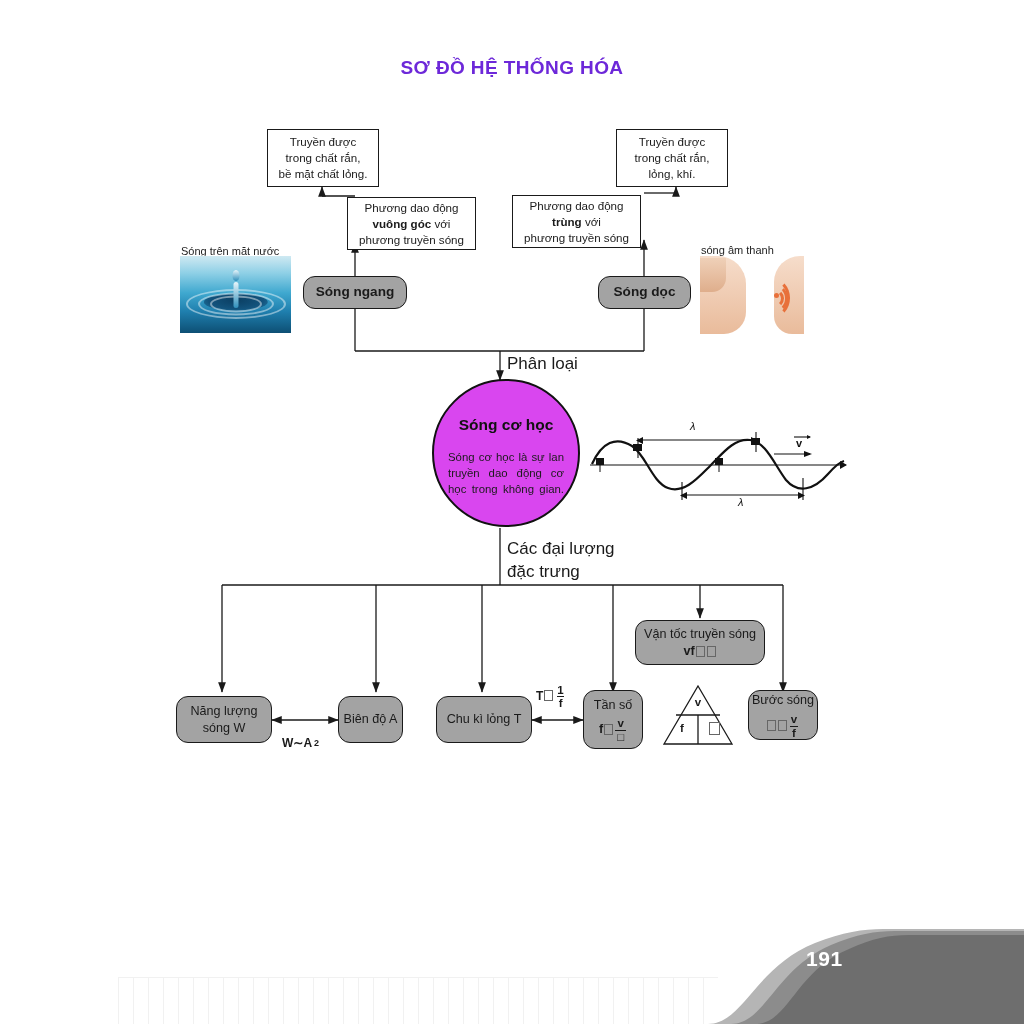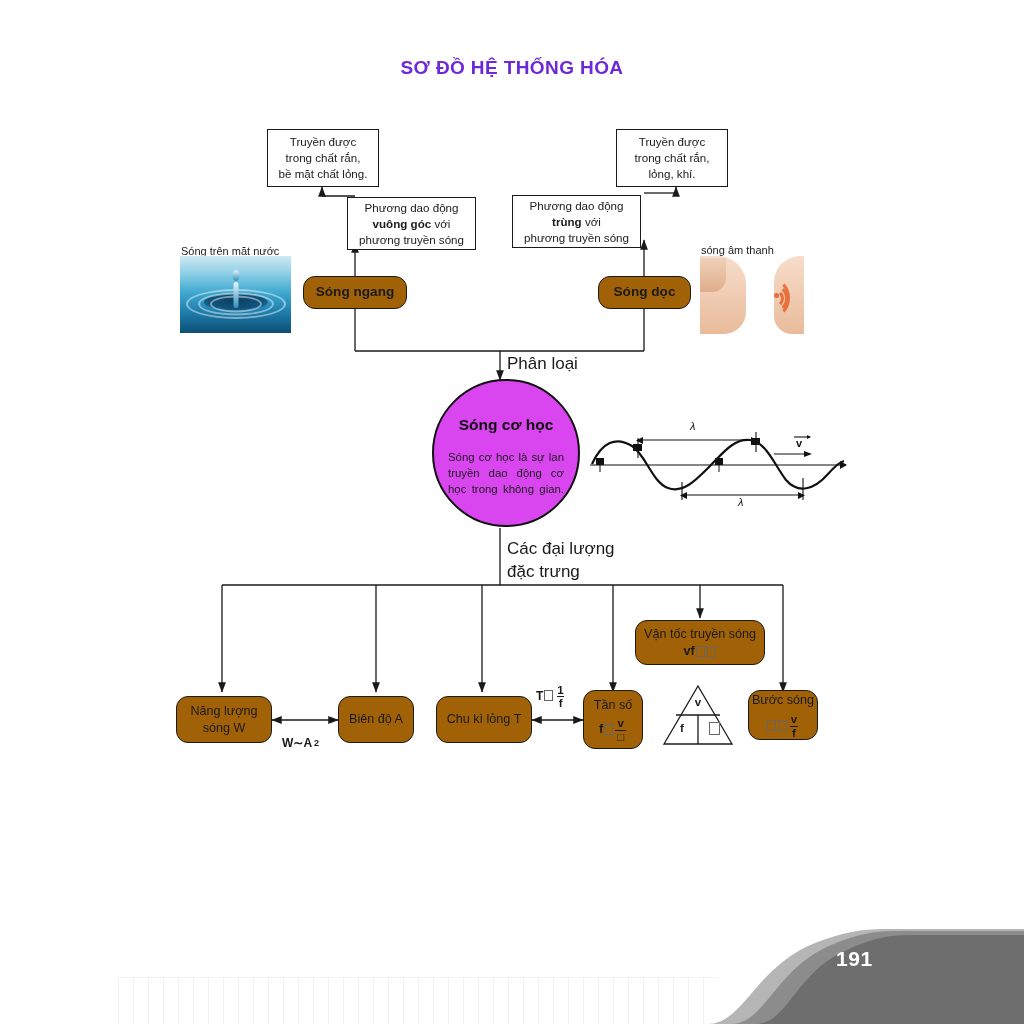--- a/index.html
+++ b/index.html
@@ -52,21 +52,21 @@
     padding: 3px 5px;
   }
   .rect-box .ln { display: block; white-space: nowrap; }
   .rect-box .bold { font-weight: bold; }
 
   .round-box {
     position: absolute;
     box-sizing: border-box;
     border: 1.3px solid #1a1a1a;
     border-radius: 12px;
-    background: #a16207;
+    background: #a3a3a3;
     display: flex;
     flex-direction: column;
     align-items: center;
     justify-content: center;
     text-align: center;
     font-size: 12.6px;
     line-height: 1.35;
     color: #1a1a1a;
   }
   .round-box.strong { font-weight: bold; font-size: 13.6px; }
@@ -237,21 +237,20 @@
     height: 46px;
     background: repeating-linear-gradient(90deg,#f1f1f1 0px,#f1f1f1 1px,#ffffff 1px,#ffffff 15px);
     border-top: 1px solid #f1f1f1;
   }
   .page-num {
     position: absolute;
     color: #ffffff;
     font-size: 21px;
     font-weight: bold;
     letter-spacing: 0.6px;
-    margin-left: 30px;
   }
 </style>
 </head>
 <body>
 
 <div id="page">
 
   <div class="page-title">SƠ ĐỒ HỆ THỐNG HÓA</div>
 
   <svg class="lines" viewBox="0 0 1024 1024">
@@ -399,21 +398,21 @@
   <div class="round-box" style="left:176px; top:696px; width:96px; height:47px;">
     <span>Năng lượng</span>
     <span>sóng W</span>
   </div>
 
   <div class="eqlabel" style="left:282px; top:736px;">
     <span>W∼A</span>
       <sup style="font-size:9px; margin-left:2px;">2</sup>
   </div>
 
-  <div class="round-box" style="left:338px; top:696px; width:76px; height:47px;">Biên độ A</div>
+  <div class="round-box" style="left:338px; top:696px; width:65px; height:47px;">Biên độ A</div>
 
   <div class="round-box" style="left:436px; top:696px; width:96px; height:47px;">Chu kì lỏng T</div>
 
   <div class="eqlabel" style="left:536px; top:683px;">
     <span>T</span>
     <span class="tofu"></span>
     <span class="frac">
       <span class="num">1</span>
       <span class="den">f</span>
     </span>

